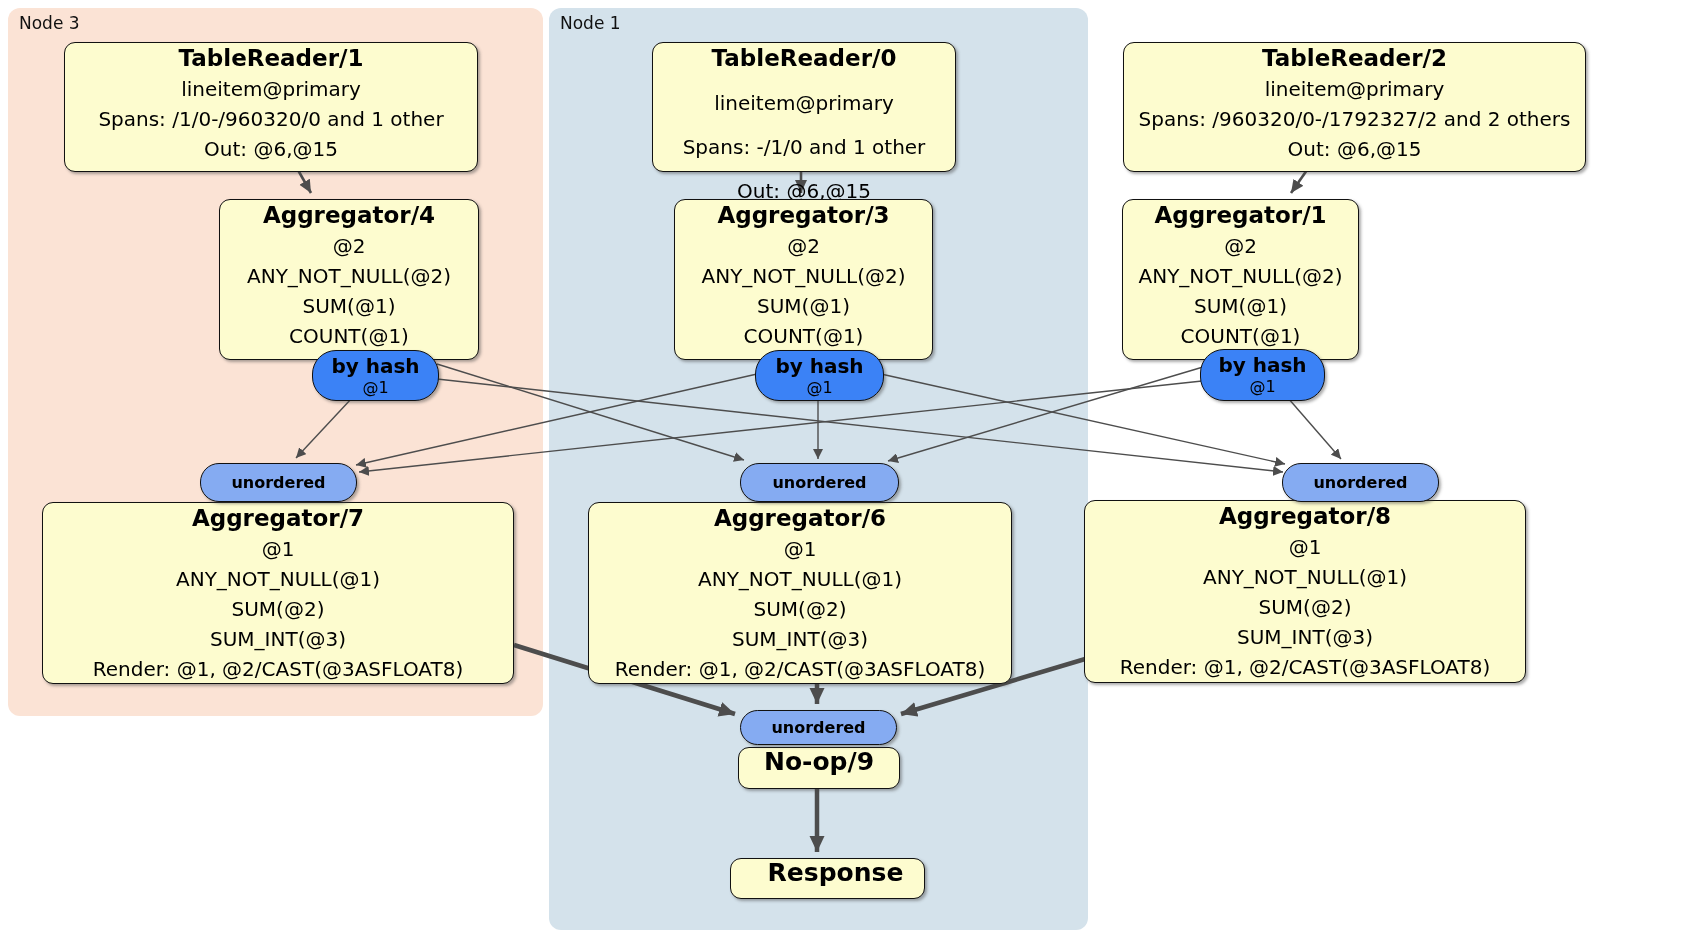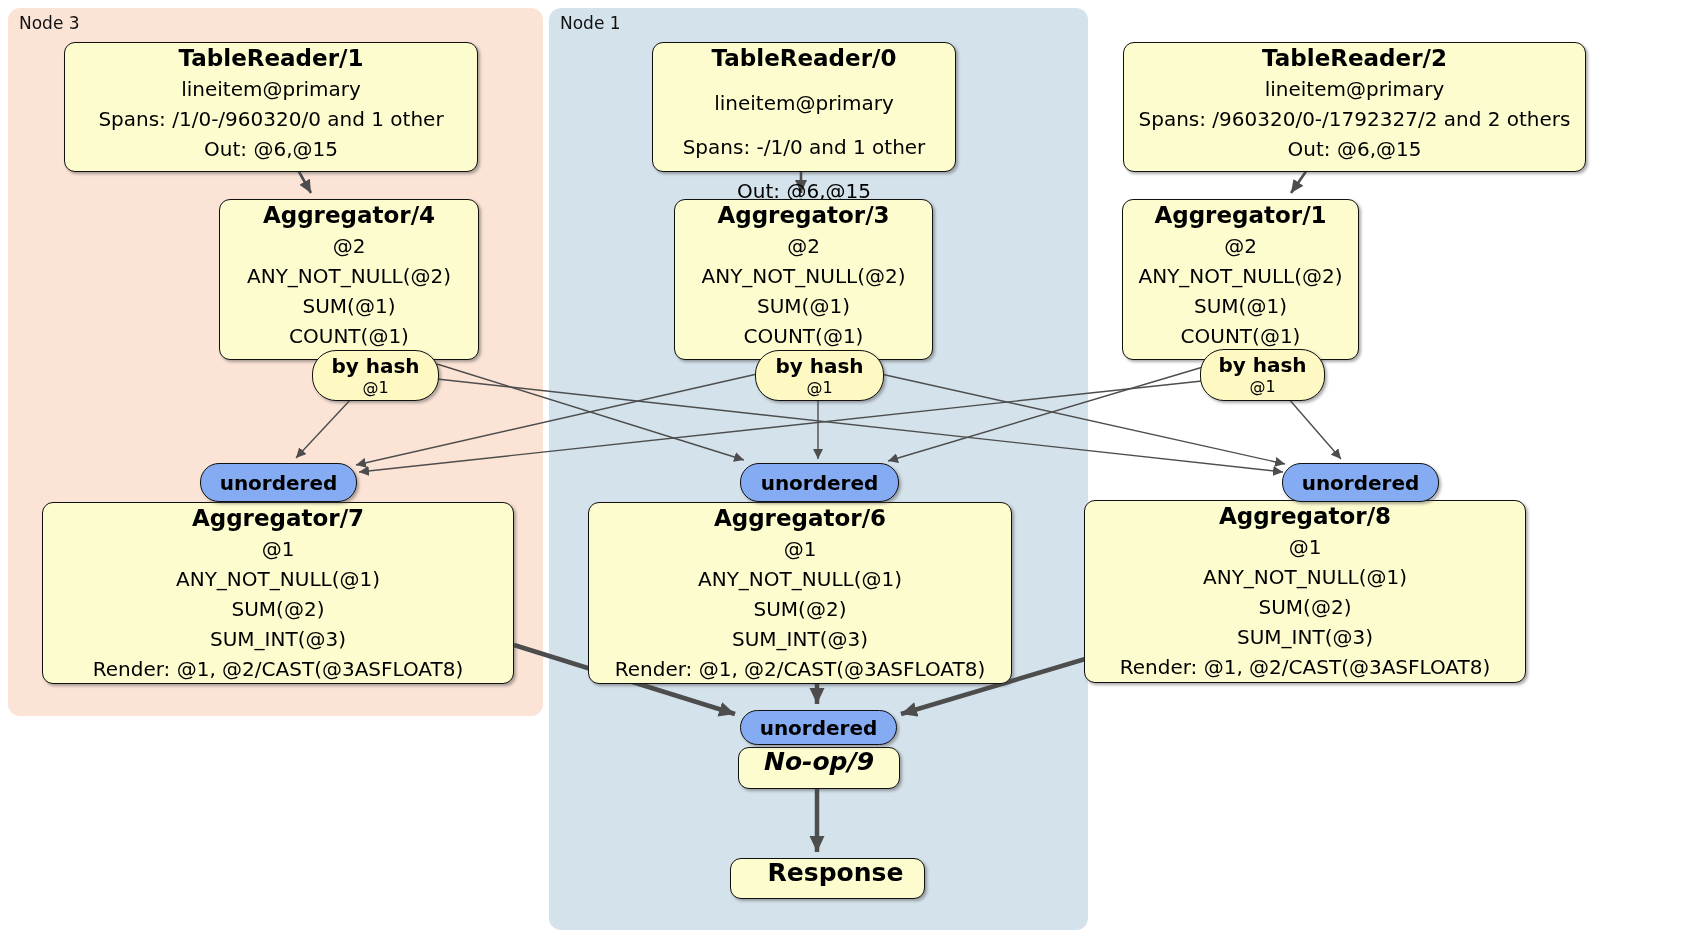--- a/index.html
+++ b/index.html
@@ -39,25 +39,25 @@
   .oval{
     position:absolute;
     border:1.7px solid #111111;
     box-shadow:2px 2px 3px rgba(70,70,70,0.45);
     display:flex;flex-direction:column;
     justify-content:center;align-items:center;
     z-index:4;
     color:#000000;
     text-align:center;
   }
-  .router{background:#fef9c3;border-radius:24px;}
+  .router{background:#3b82f6;border-radius:24px;}
   .router .rl{font-weight:bold;font-size:20px;line-height:23px;}
   .router .rs{font-size:16px;line-height:19px;}
   .sync{background:#85abf2;border-radius:19px;}
-  .sync .rl{font-weight:bold;font-size:20px;line-height:22px;}
+  .sync .rl{font-weight:bold;font-size:16px;line-height:22px;}
 </style>
 </head>
 <body>
 
 <div id="canvas">
 
   <div class="region" style="left:8px;top:8px;width:535px;height:708px;background:#fbe3d5;">
     <div class="region-label">Node 3</div>
   </div>
   <div class="region" style="left:549px;top:8px;width:539px;height:922px;background:#d4e2eb;">
@@ -189,20 +189,20 @@
   <div class="oval sync" style="left:740px;top:463px;width:157px;height:37px;">
     <div class="rl">unordered</div>
   </div>
   <div class="oval sync" style="left:1282px;top:463px;width:155px;height:37px;">
     <div class="rl">unordered</div>
   </div>
   <div class="oval sync" style="left:740px;top:710px;width:155px;height:33px;">
     <div class="rl">unordered</div>
   </div>
 
-  <div class="pbox single" style="left:738px;top:747px;width:160px;height:40px;font-style:italic;">
+  <div class="pbox single" style="left:738px;top:747px;width:160px;height:40px;">
     <div class="t">No-op/9</div>
   </div>
   <div class="pbox single" style="left:730px;top:858px;width:177px;height:39px;padding-left:16px;">
     <div class="t">Response</div>
   </div>
 
 </div>
 
 </body></html>

